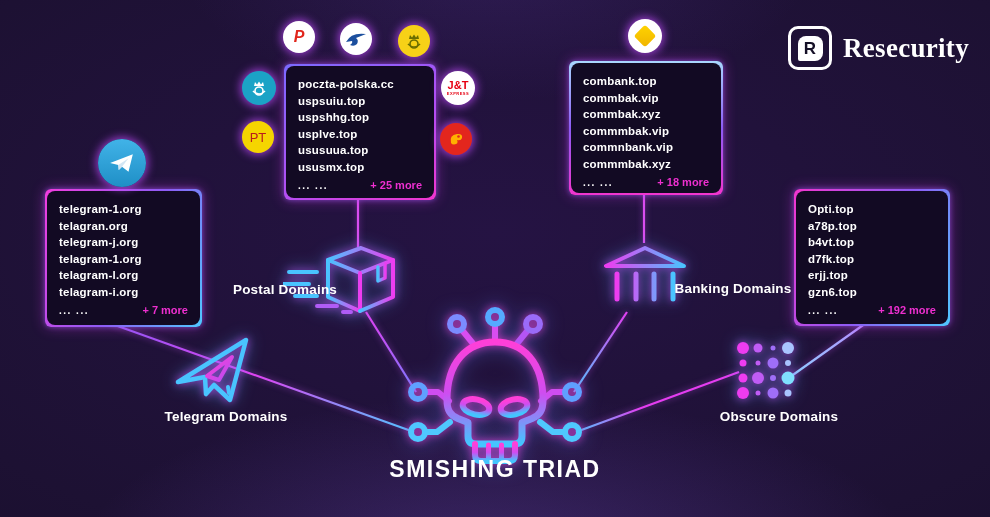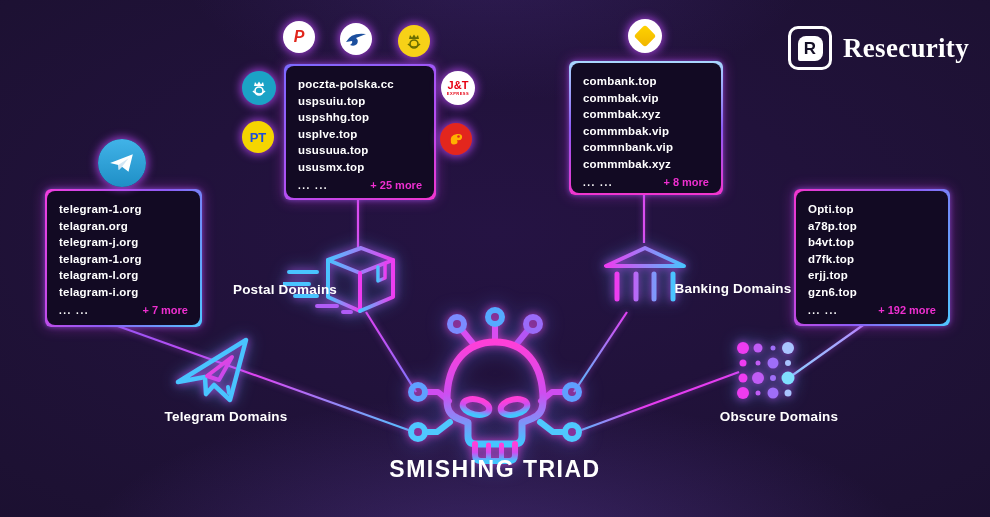--- a/index.html
+++ b/index.html
@@ -230,21 +230,21 @@
   <div class="box banking-box">
     <div class="box-inner">
       <div class="domain">combank.top</div>
       <div class="domain">commbak.vip</div>
       <div class="domain">commbak.xyz</div>
       <div class="domain">commmbak.vip</div>
       <div class="domain">commnbank.vip</div>
       <div class="domain">commmbak.xyz</div>
       <div class="box-footer">
         <span class="dots-text">... ...</span>
-        <span class="more">+ 8 more</span>
+        <span class="more">+ 18 more</span>
       </div>
     </div>
   </div>
 
   <div class="box obscure-box">
     <div class="box-inner">
       <div class="domain">Opti.top</div>
       <div class="domain">a78p.top</div>
       <div class="domain">b4vt.top</div>
       <div class="domain">d7fk.top</div>
@@ -287,21 +287,21 @@
     </svg>
   </div>
   <div class="logo" style="left:242px;top:71px;width:34px;height:34px;background:#1ba3c6">
     <svg width="20" height="20" viewBox="0 0 20 20">
       <path d="M5,8 L6,4 L8,6.5 L10,3.5 L12,6.5 L14,4 L15,8 Z" fill="#fff"></path>
       <circle cx="10" cy="13" r="4" fill="none" stroke="#fff" stroke-width="1.6"></circle>
       <path d="M4,13 Q10,19 16,13" fill="none" stroke="#fff" stroke-width="1.6"></path>
     </svg>
   </div>
   <div class="logo" style="left:242px;top:121px;width:32px;height:32px;background:#f5d500">
-    <span style="color:#1d4ed8;font-weight:700;font-size:13px">PT</span>
+    <span style="color:#b91c1c;font-weight:400;font-size:13px">PT</span>
   </div>
   <div class="logo logo-white" style="left:441px;top:71px;width:34px;height:34px">
     <span style="color:#e60012;font-weight:800;font-size:11px;line-height:1">J&amp;T</span>
     <span style="color:#e60012;font-weight:700;font-size:4px;letter-spacing:.5px;line-height:1.4">EXPRESS</span>
   </div>
   <div class="logo" style="left:440px;top:123px;width:32px;height:32px;background:#e3261d">
     <svg width="18" height="18" viewBox="0 0 18 18">
       <path d="M4,13 Q2,5 10,4 Q16,3.5 15,8 Q14,11 10,10 Q12,14 7,14.5 Q5,14.5 4,13 Z" fill="#ffb100"></path>
       <circle cx="11.5" cy="6.5" r="1.3" fill="#e3261d"></circle>
     </svg>

